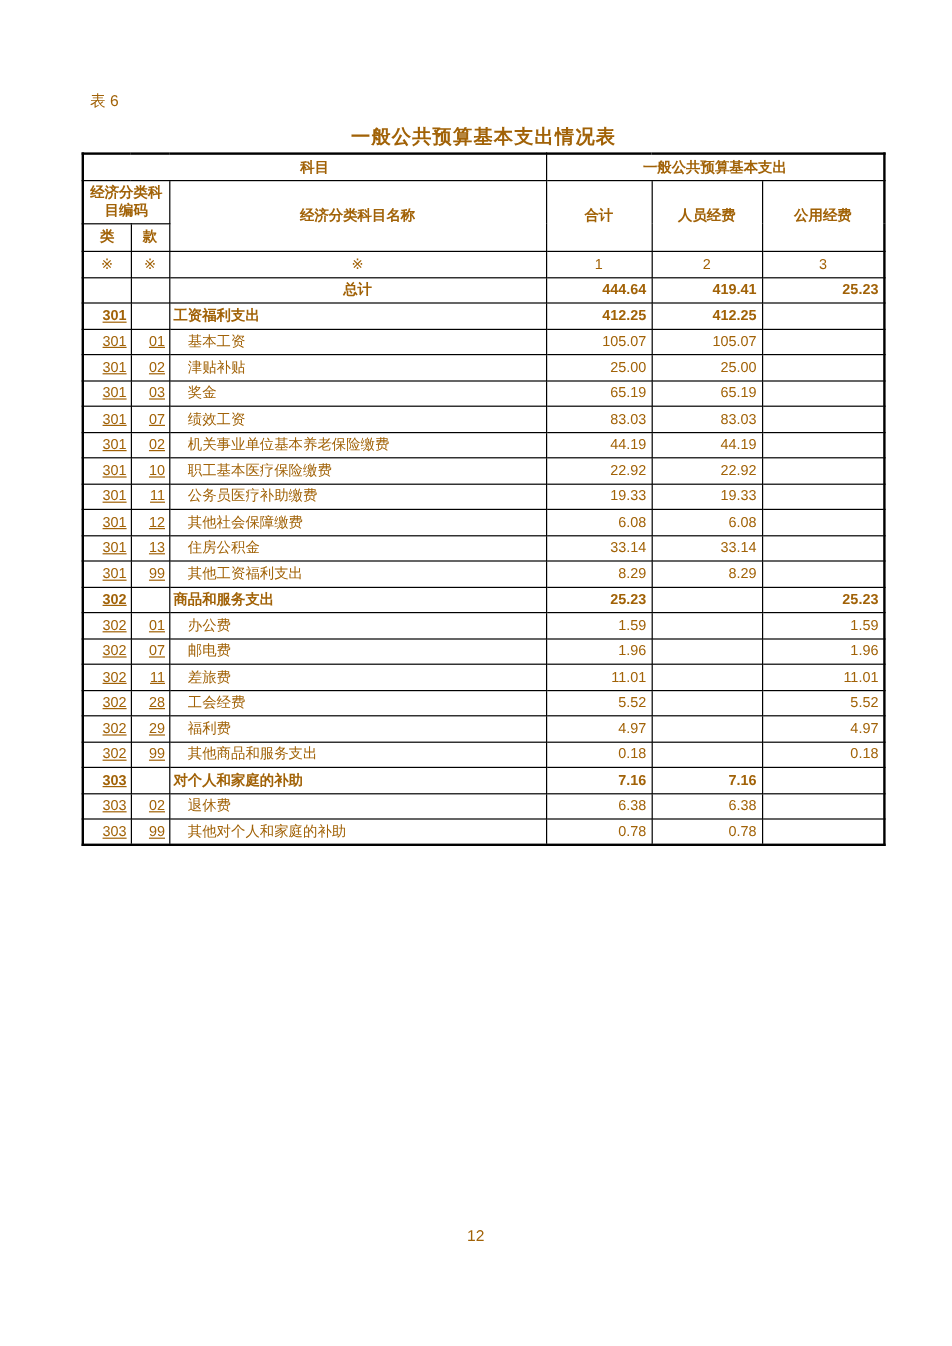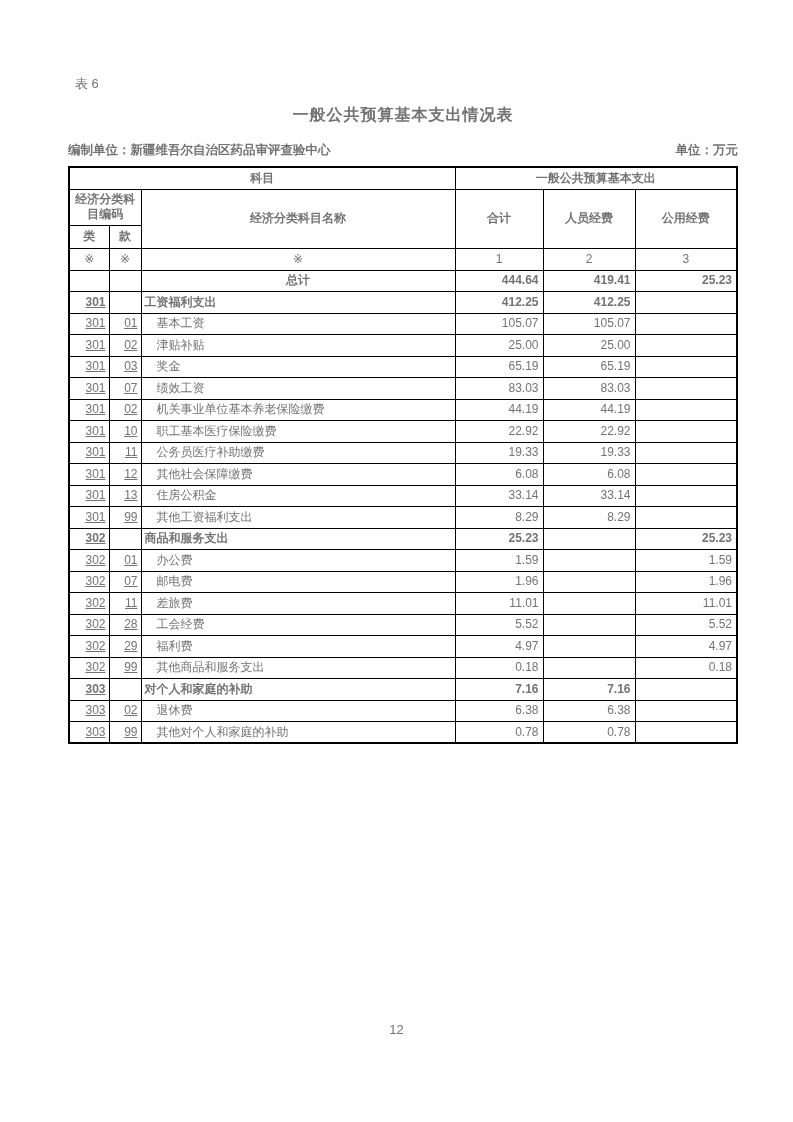--- a/index.html
+++ b/index.html
@@ -3,21 +3,21 @@
 <meta charset="utf-8">
 <style>
   * { margin: 0; padding: 0; box-sizing: border-box; }
   html, body { background: #ffffff; }
   .page {
     position: relative;
     width: 793px;
     height: 1056px;
     margin: 0 auto;
     background: #ffffff;
-    color: #737373;
+    color: #a16207;
     font-family: "Liberation Sans", "DejaVu Sans", sans-serif;
     overflow: hidden;
   }
   .content {
     position: absolute;
     left: 68px;
     top: 0;
     width: 670px;
   }
   .table-label {
@@ -84,24 +84,20 @@
 </head>
 <body>
 
 <div class="page">
   <div class="content">
 
     <div class="table-label">表 6</div>
 
     <div class="doc-title">一般公共预算基本支出情况表</div>
 
-    <div class="meta-row">
-      <span>编制单位：新疆维吾尔自治区药品审评查验中心</span>
-      <span>单位：万元</span>
-    </div>
 
     <table class="budget">
       <colgroup>
         <col style="width:40px">
         <col style="width:32px">
         <col style="width:314px">
         <col style="width:88px">
         <col style="width:92px">
         <col style="width:102px">
       </colgroup>

